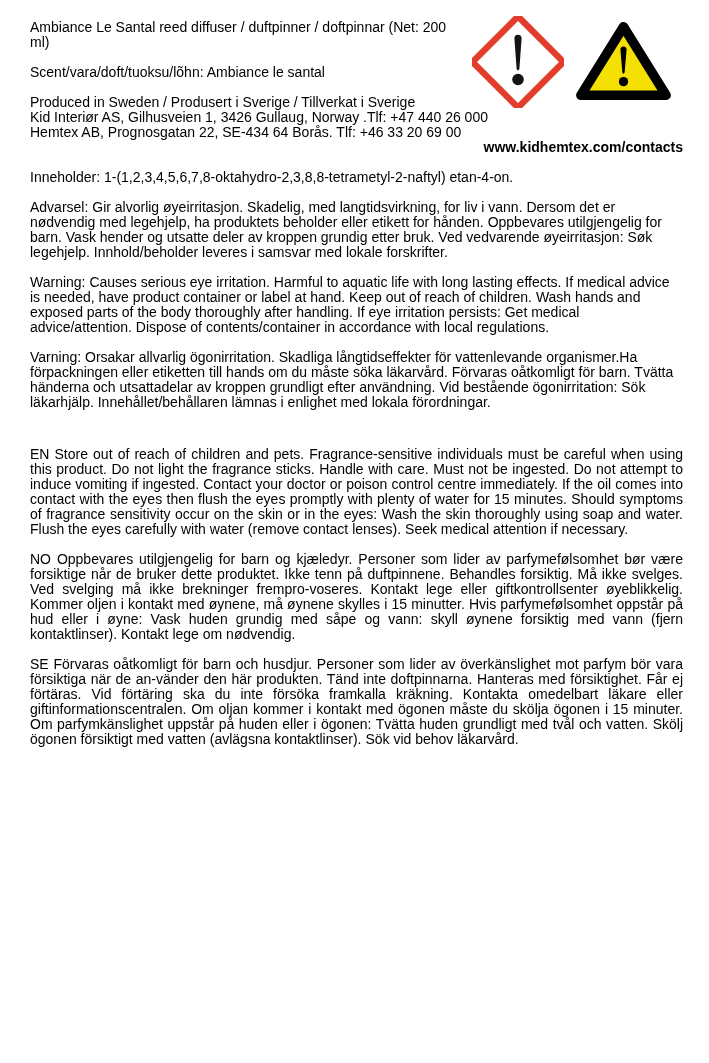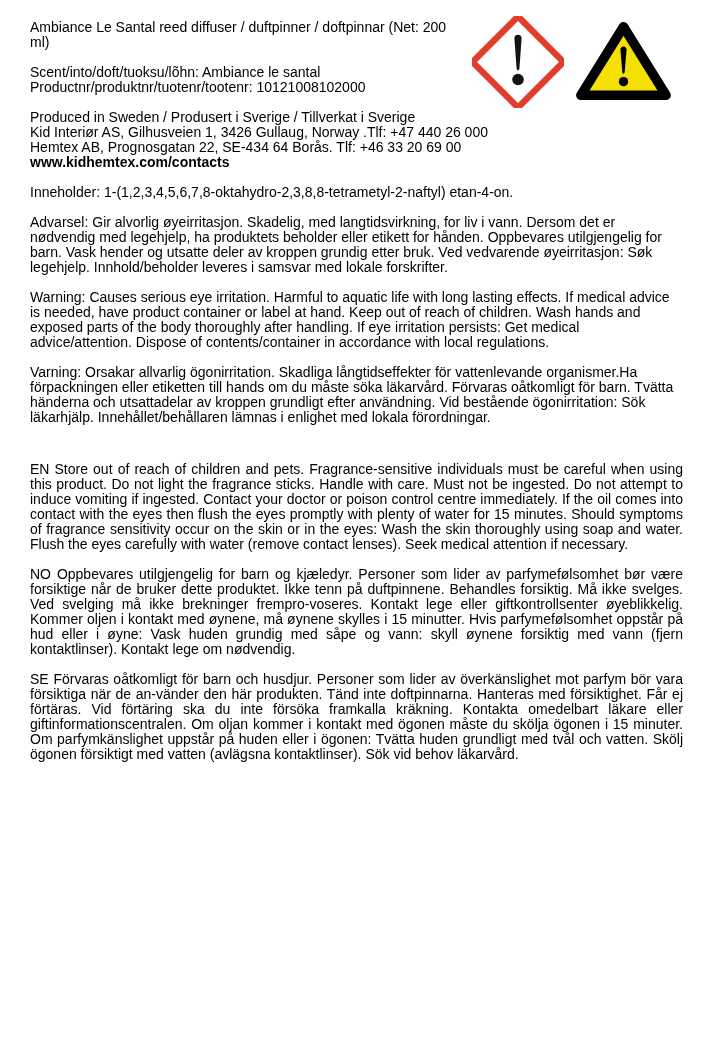--- a/index.html
+++ b/index.html
@@ -22,21 +22,21 @@
     line-height: 15px;
   }
   .title {
     margin: 0 0 15px 0;
     
     max-width: 430px;
   }
   .block { margin: 0 0 15px 0; }
   .block div { white-space: nowrap; }
   .page p { margin: 0 0 15px 0; }
-  .bold { font-weight: bold; }
+  .bold { font-weight: bold; text-align: right; }
   .justify { text-align: justify; }
   .usage-first { margin-top: 37px !important; }
   .picto {
     position: absolute;
     display: block;
   }
   .picto svg { display: block; width: 100%; height: 100%; }
   .picto-diamond {
     left: 472px;
     top: 16px;
@@ -51,22 +51,21 @@
   }
 </style>
 </head>
 <body>
 
 <div class="page">
 
   <div class="title">Ambiance Le Santal reed diffuser / duftpinner / doftpinnar (Net: 200 ml)</div>
 
   <div class="block">
-    <div>Scent/into/doft/tuoksu/lõhn: Ambiance le santal</div>
-    <div>Productnr/produktnr/tuotenr/tootenr: 10121008102000</div>
+    <div>Scent/vara/doft/tuoksu/lõhn: Ambiance le santal</div>
   </div>
 
   <div class="block">
     <div>Produced in Sweden / Produsert i Sverige / Tillverkat i Sverige</div>
     <div>Kid Interiør AS, Gilhusveien 1, 3426 Gullaug, Norway .Tlf: +47 440 26 000</div>
     <div>Hemtex AB, Prognosgatan 22, SE-434 64 Borås. Tlf: +46 33 20 69 00</div>
     <div class="bold">www.kidhemtex.com/contacts</div>
   </div>
 
   <div class="block">

